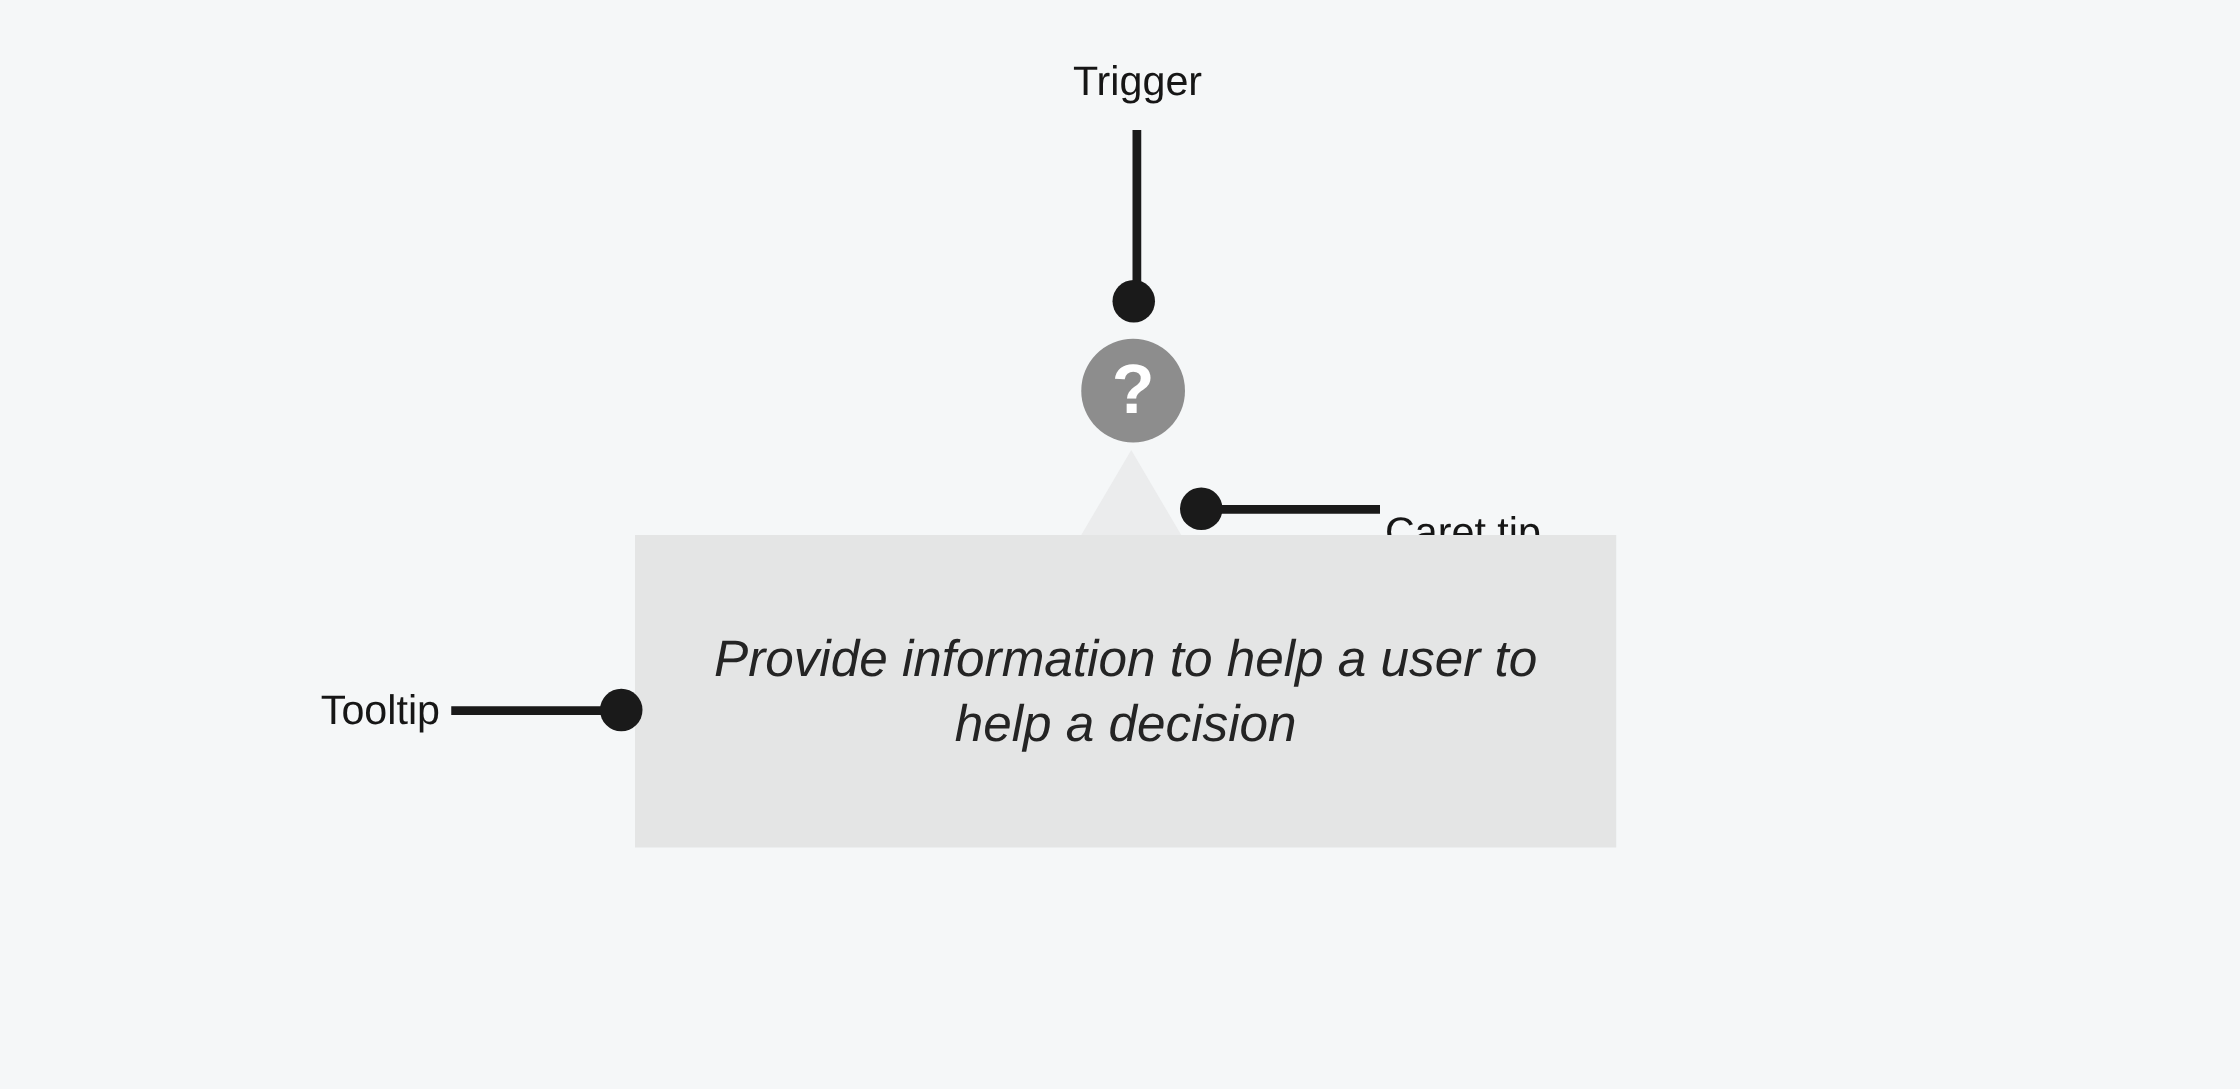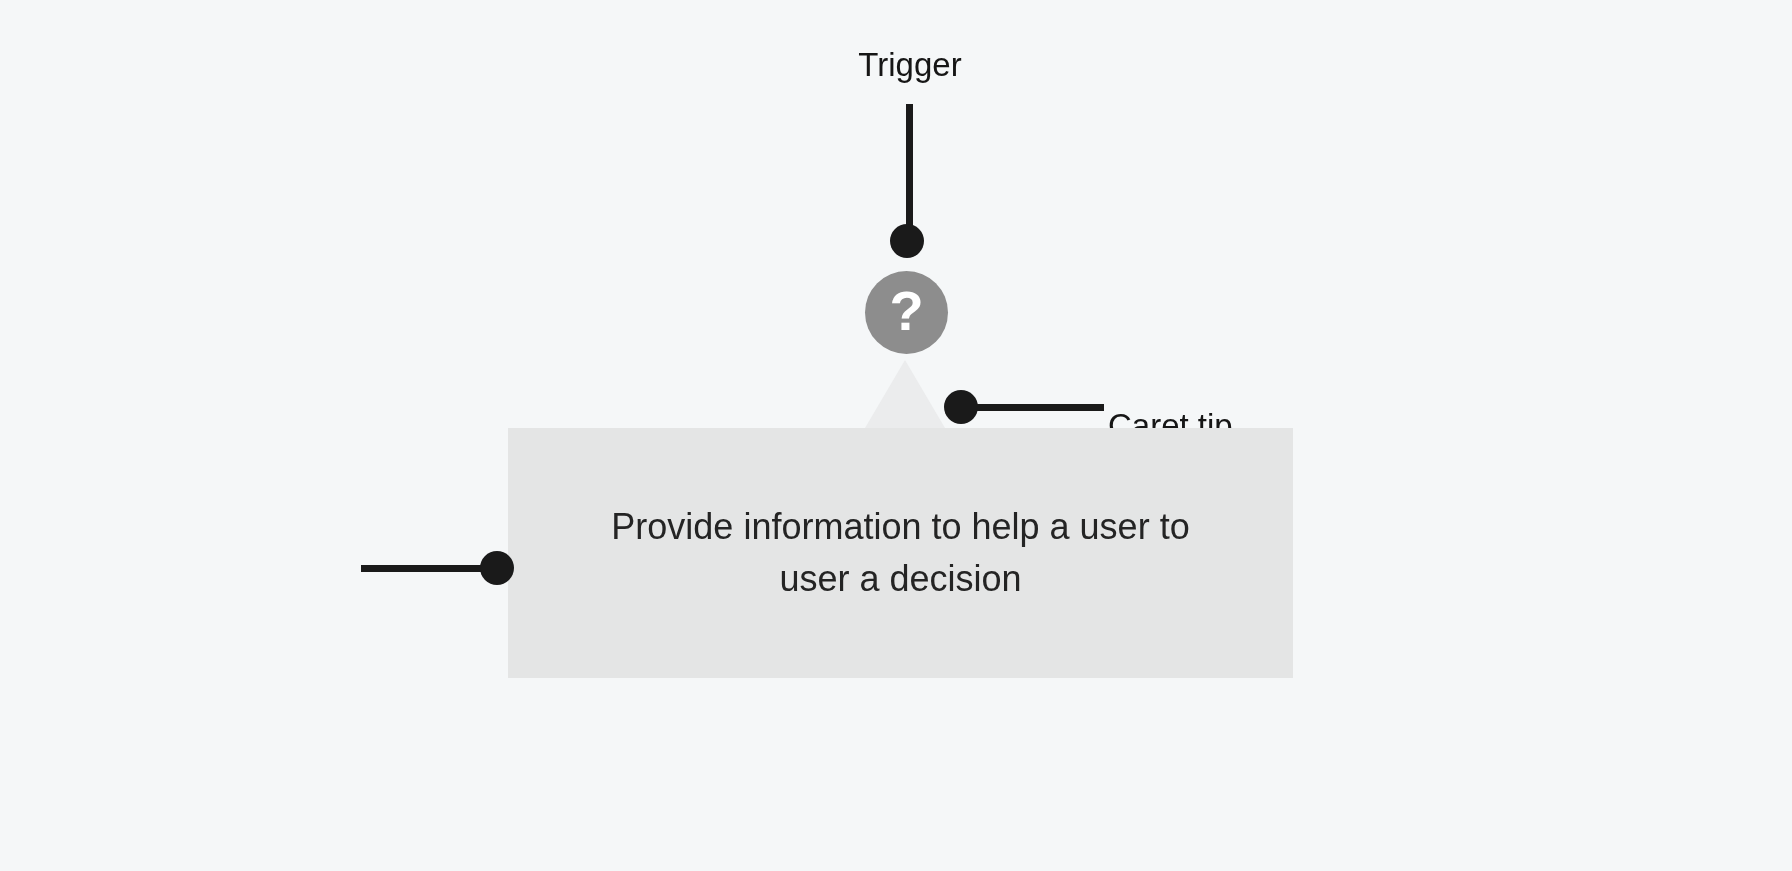--- a/index.html
+++ b/index.html
@@ -76,24 +76,25 @@
   .tooltip-box {
     position: absolute;
     left: 508px; top: 428px;
     width: 785px; height: 250px;
     background: #e4e5e5;
     display: flex;
     align-items: center;
     justify-content: center;
   }
   .tooltip-text {
-    font-size: 36px;
+    font-size: 41px;
     line-height: 52px;
     color: #242424;
     text-align: center;
+    font-style: italic;
   }
 
   
   .tooltip-label { left: 130px; top: 551px; width: 222px; text-align: right; }
   .tooltip-line  { left: 361px; top: 565px; width: 121px; }
   .tooltip-dot   { left: 480px; top: 551px; }
 </style>
 </head>
 <body>
 
@@ -109,20 +110,21 @@
 
   <div class="caret"></div>
 
   <div class="dot caret-dot"></div>
   <div class="hline caret-line"></div>
   <div class="label caret-label">Caret tip</div>
 
   <div class="tooltip-box">
     <div class="tooltip-text">
       <div>Provide information to help a user to</div>
-      <div>user a decision</div>
+      <div>help a decision</div>
     </div>
   </div>
 
+  <div class="label tooltip-label">Tooltip</div>
   <div class="hline tooltip-line"></div>
   <div class="dot tooltip-dot"></div>
 
 </div>
 
 </body></html>

